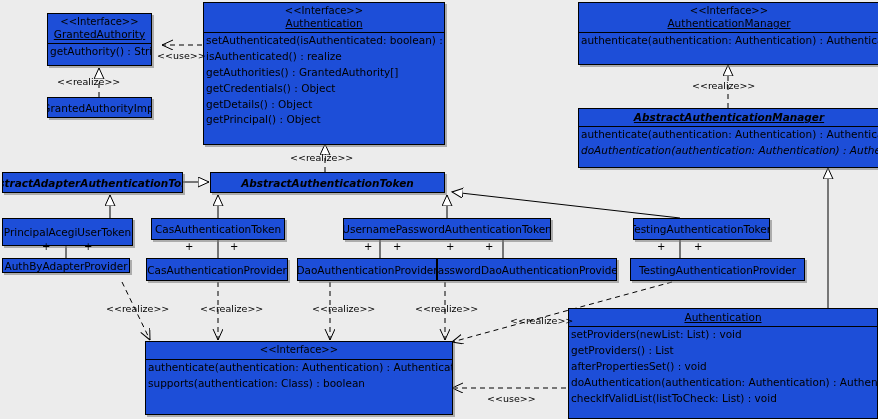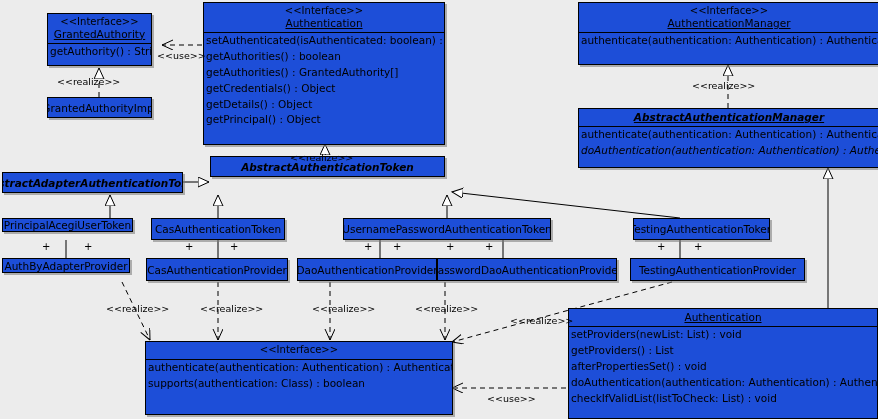--- a/index.html
+++ b/index.html
@@ -130,21 +130,21 @@
     <span>GrantedAuthorityImpl</span>
   </div>
 
   <div class="umlbox" style="left:203px;top:2px;width:242px;height:143px;">
     <div class="hdr">
       <span class="stereo">&lt;&lt;Interface&gt;&gt;</span>
       <span class="cname plain">Authentication</span>
     </div>
     <div class="divider members">
       <div class="member">setAuthenticated(isAuthenticated: boolean) : void</div>
-      <div class="member">getAuthorities() : boolean</div>
+      <div class="member">isAuthenticated() : realize</div>
       <div class="member">getAuthorities() : GrantedAuthority[]</div>
       <div class="member">getCredentials() : Object</div>
       <div class="member">getDetails() : Object</div>
       <div class="member">getPrincipal() : Object</div>
     </div>
   </div>
 
   <div class="umlbox" style="left:578px;top:2px;width:302px;height:63px;">
     <div class="hdr">
       <span class="stereo">&lt;&lt;Interface&gt;&gt;</span>
@@ -162,25 +162,25 @@
     <div class="divider members">
       <div class="member">authenticate(authentication: Authentication) : Authentication</div>
       <div class="member ital">doAuthentication(authentication: Authentication) : Authentication</div>
     </div>
   </div>
 
   <div class="umlbox simple abs" style="left:2px;top:172px;width:181px;height:21px;">
     <span>AbstractAdapterAuthenticationToken</span>
   </div>
 
-  <div class="umlbox simple abs" style="left:210px;top:156px;width:235px;height:21px;">
+  <div class="umlbox simple abs" style="left:210px;top:172px;width:235px;height:21px;">
     <span>AbstractAuthenticationToken</span>
   </div>
 
-  <div class="umlbox simple" style="left:2px;top:218px;width:131px;height:14px;">
+  <div class="umlbox simple" style="left:2px;top:218px;width:131px;height:28px;">
     <span>PrincipalAcegiUserToken</span>
   </div>
 
   <div class="umlbox simple" style="left:151px;top:218px;width:134px;height:22px;">
     <span>CasAuthenticationToken</span>
   </div>
 
   <div class="umlbox simple" style="left:343px;top:218px;width:208px;height:22px;">
     <span>UsernamePasswordAuthenticationToken</span>
   </div>

